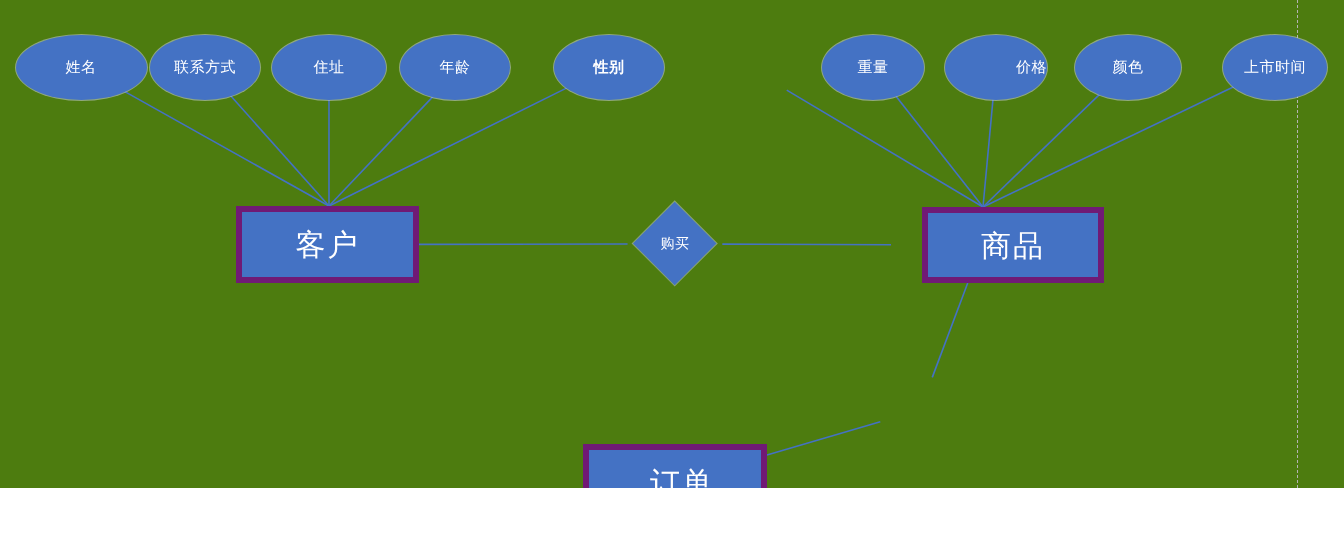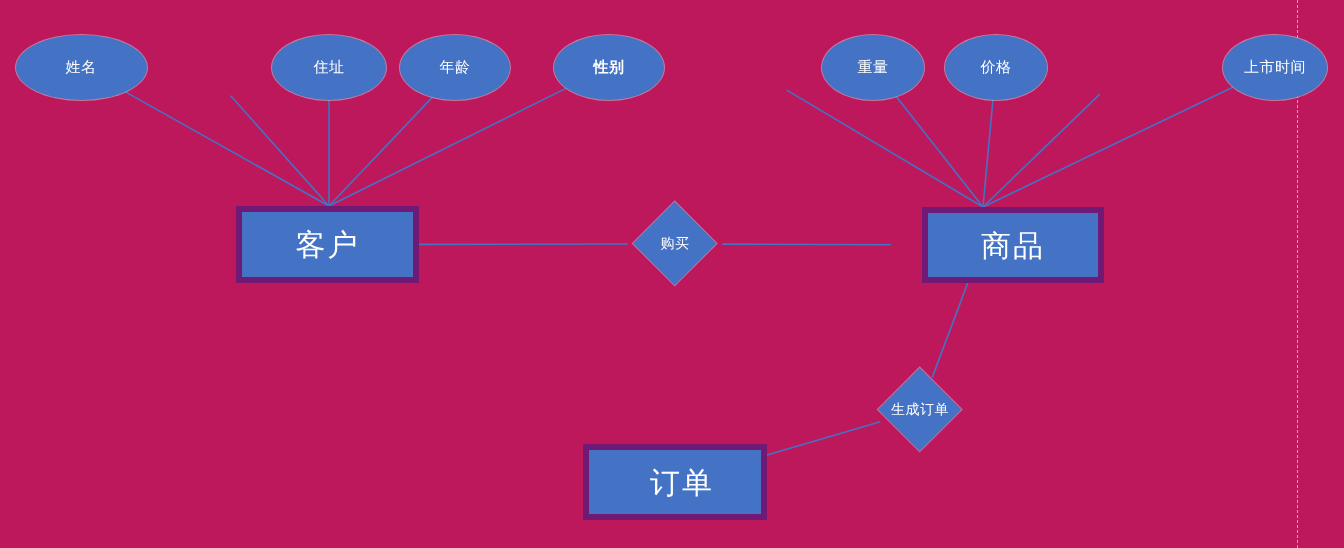--- a/index.html
+++ b/index.html
@@ -6,22 +6,22 @@
     margin: 0;
     padding: 0;
     background: #ffffff;
   }
   body {
     font-family: "Liberation Sans", "DejaVu Sans", sans-serif;
   }
   #canvas {
     position: relative;
     width: 1344px;
-    height: 548px;
-    background: #be185d;
+    height: 488px;
+    background: #4d7c0f;
     overflow: hidden;
   }
   #edges {
     position: absolute;
     left: 0;
     top: 0;
     width: 1344px;
     height: 548px;
     pointer-events: none;
   }
@@ -104,51 +104,53 @@
       <line x1="891" y1="244.70358306188925" x2="722.3256577676467" y2="244.15415523702816" stroke="#4472C4" stroke-width="1.6"></line>
       <line x1="967.7212121212121" y1="283" x2="932.2630362188544" y2="377.36450038530694" stroke="#4472C4" stroke-width="1.6"></line>
       <line x1="767" y1="454.9632653061224" x2="880.2842105263157" y2="421.6715789473684" stroke="#4472C4" stroke-width="1.6"></line>
     </svg>
 
   <div class="page-guide" id="page-guide" style="left: 1297px;"></div>
 
   <div class="node attr" id="attr-0" style="left: 15.5px; top: 34.5px; width: 131px; height: 65px;">
     <span>姓名</span>
   </div>
+  <div class="node attr" id="attr-1" style="left: 150px; top: 34.5px; width: 110px; height: 65px;">
+    <span>联系方式</span>
+  </div>
   <div class="node attr" id="attr-2" style="left: 272px; top: 34.5px; width: 114px; height: 65px;">
     <span>住址</span>
   </div>
   <div class="node attr" id="attr-3" style="left: 400px; top: 34.5px; width: 110px; height: 65px;">
     <span>年龄</span>
   </div>
   <div class="node attr" id="attr-4" style="left: 554px; top: 34.5px; width: 110px; height: 65px; font-weight: bold;">
     <span>性别</span>
   </div>
   <div class="node attr" id="attr-6" style="left: 822px; top: 34.5px; width: 102px; height: 65px;">
     <span>重量</span>
   </div>
-  <div class="node attr" id="attr-7" style="left: 945px; top: 34.5px; width: 102px; height: 65px;">
+  <div class="node attr" id="attr-7" style="left: 945px; top: 34.5px; width: 102px; height: 65px; justify-content: flex-end;">
     <span>价格</span>
+  </div>
+  <div class="node attr" id="attr-8" style="left: 1075px; top: 34.5px; width: 106px; height: 65px;">
+    <span>颜色</span>
   </div>
   <div class="node attr" id="attr-9" style="left: 1223px; top: 34.5px; width: 104px; height: 65px;">
     <span>上市时间</span>
   </div>
 
   <div class="node entity" id="ent-0" style="left: 236px; top: 206px; width: 183px; height: 77px;">
     <span>客户</span>
   </div>
   <div class="node entity" id="ent-1" style="left: 922px; top: 207px; width: 182px; height: 76px;">
     <span>商品</span>
   </div>
   <div class="node entity" id="ent-2" style="left: 583px; top: 444px; width: 184px; height: 76px; padding-left: 14px;">
     <span>订单</span>
   </div>
 
   <div class="rel-wrap" id="rel-0" style="left: 627.5px; top: 202px; width: 95px; height: 84px;">
     <div class="rel-shape" style="width: 59.397px; height: 59.397px; left: 17.8015px; top: 12.3015px;"></div>
     <div class="rel-label">购买</div>
   </div>
-  <div class="rel-wrap" id="rel-1" style="left: 865px; top: 368px; width: 110px; height: 84px;">
-    <div class="rel-shape" style="width: 59.397px; height: 59.397px; left: 25.3015px; top: 12.3015px;"></div>
-    <div class="rel-label">生成订单</div>
-  </div>
 
 </div>
 
 </body></html>

